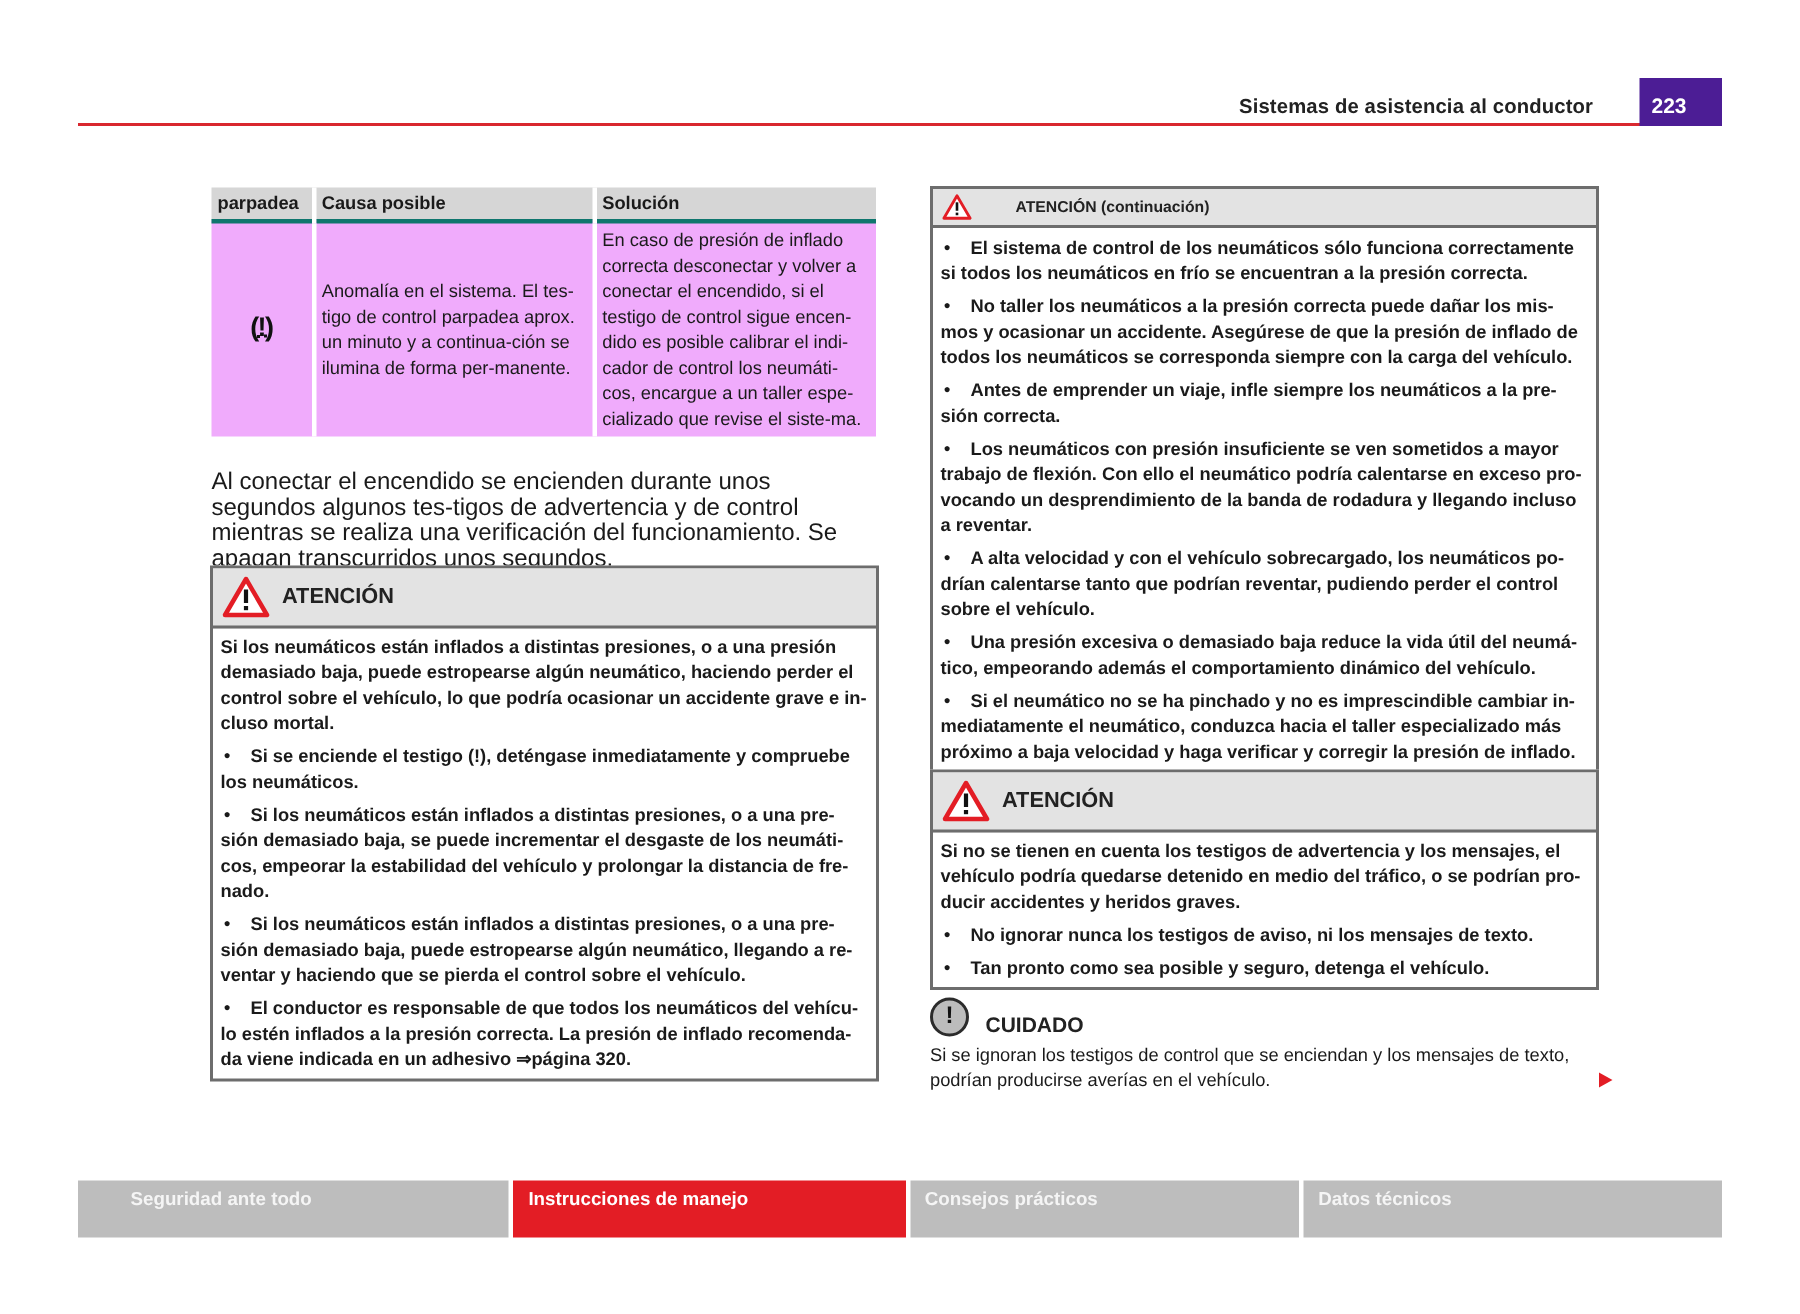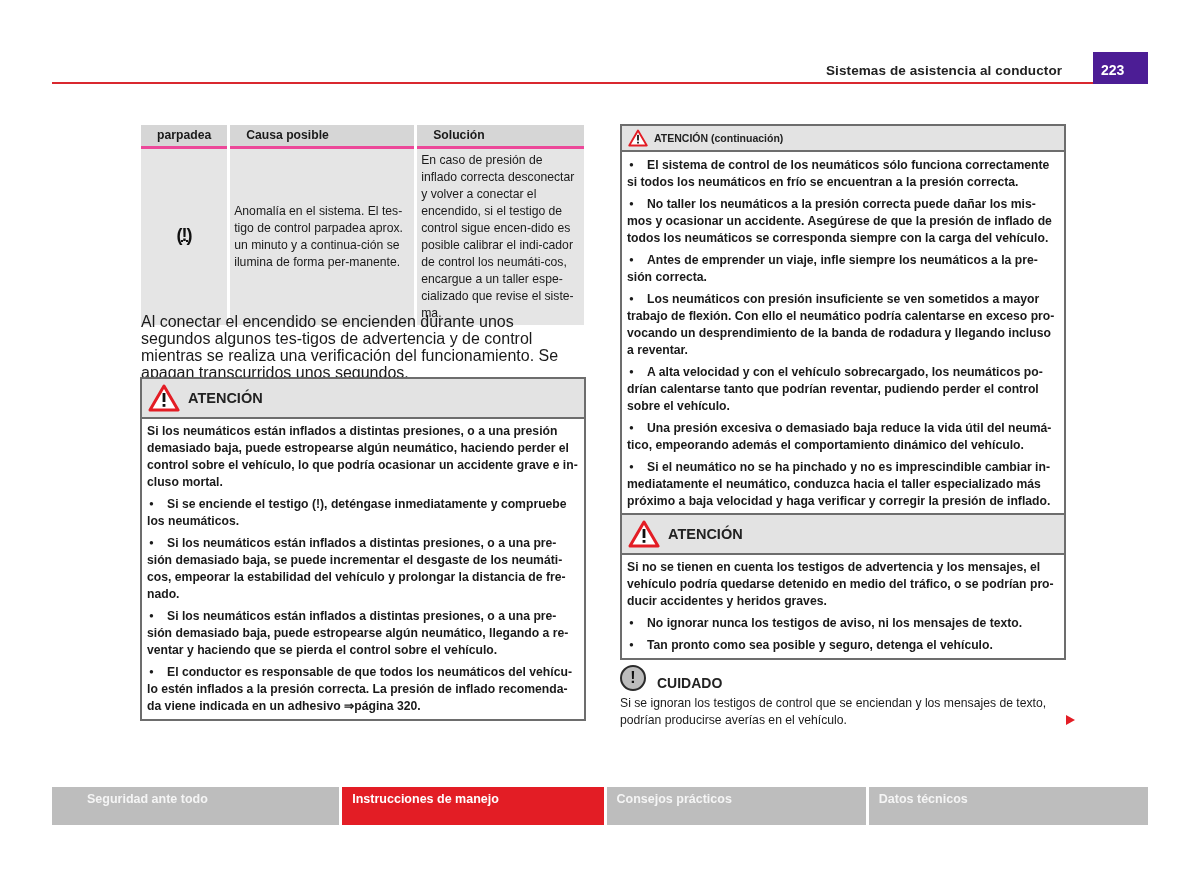--- a/index.html
+++ b/index.html
@@ -5,36 +5,36 @@
   * { box-sizing: border-box; margin: 0; padding: 0; }
   html, body { width: 1200px; height: 876px; background: #ffffff; overflow: hidden; }
   body { position: relative; font-family: "Liberation Sans", sans-serif; color: #1a1a1a; }
 
   .header-line { position: absolute; left: 52px; top: 82px; width: 1096px; height: 2px; background: #d9282f; }
   .header-title { position: absolute; left: 826px; top: 63px; font-size: 13.5px; font-weight: bold; color: #222; letter-spacing: 0.1px; }
   .page-num { position: absolute; left: 1093px; top: 52px; width: 55px; height: 32px; background: #4c1d95; color: #fff; font-weight: bold; font-size: 14px; padding: 10px 0 0 8px; }
 
   
   .tbl { position: absolute; left: 141px; top: 125px; width: 443px; border-collapse: collapse; font-size: 12.2px; }
-  .tbl th { background: #d6d6d6; text-align: left; font-weight: bold; padding: 3px 16px; height: 22px; border-right: 3px solid #fff; }
-  .tbl td { background: #e5e5e5; vertical-align: middle; padding: 3px 4px; line-height: 17px; border-right: 3px solid #fff; border-top: 3px solid #ec4899; }
+  .tbl th { background: #d6d6d6; text-align: left; font-weight: bold; padding: 3px 4px; height: 22px; border-right: 3px solid #fff; }
+  .tbl td { background: #f0abfc; vertical-align: middle; padding: 3px 4px; line-height: 17px; border-right: 3px solid #fff; border-top: 3px solid #0f766e; }
   .tbl th:last-child, .tbl td:last-child { border-right: none; margin-top: 31px; }
   .col-icon { width: 68px; text-align: center; }
   .col-cause { width: 187px; }
 
   .tpms { display: inline-block; font-weight: bold; font-size: 18px; letter-spacing: -1px; color: #111; position: relative; }
   .tpms::after { content: ""; position: absolute; left: 4px; right: 4px; bottom: 2px; border-bottom: 2px dotted #111; }
 
   .para { position: absolute; left: 141px; top: 313px; width: 445px; font-size: 16px; line-height: 17px; }
 
   
   .wbox { position: absolute; border: 2px solid #6d6d6d; background: #fff; }
   .wbox .whead { background: #e3e3e3; border-bottom: 2px solid #6d6d6d; display: flex; align-items: center; padding: 0 6px; }
   .wbox .whead.big { height: 40px; }
-  .wbox .whead.small { height: 26px; }
+  .wbox .whead.small { height: 26px; gap: 23px; }
   .whead .wtitle { font-weight: bold; color: #222; margin-left: 8px; }
   .whead.big .wtitle { font-size: 14.5px; }
   .whead.small .wtitle { font-size: 10.5px; margin-left: 6px; }
   .wbody { padding: 4px 5px 4px 5px; font-size: 12.2px; font-weight: bold; line-height: 17px; color: #1a1a1a; }
   .wbody p { margin-bottom: 4px; }
   .wbody p:last-child { margin-bottom: 0; }
   .bullet::before { content: "\25CF"; font-size: 8px; display: inline-block; width: 18px; vertical-align: 2px; padding-left: 2px; }
 
   .box1 { left: 140px; top: 377px; width: 446px; }
   .box2 { left: 620px; top: 124px; width: 446px; }

